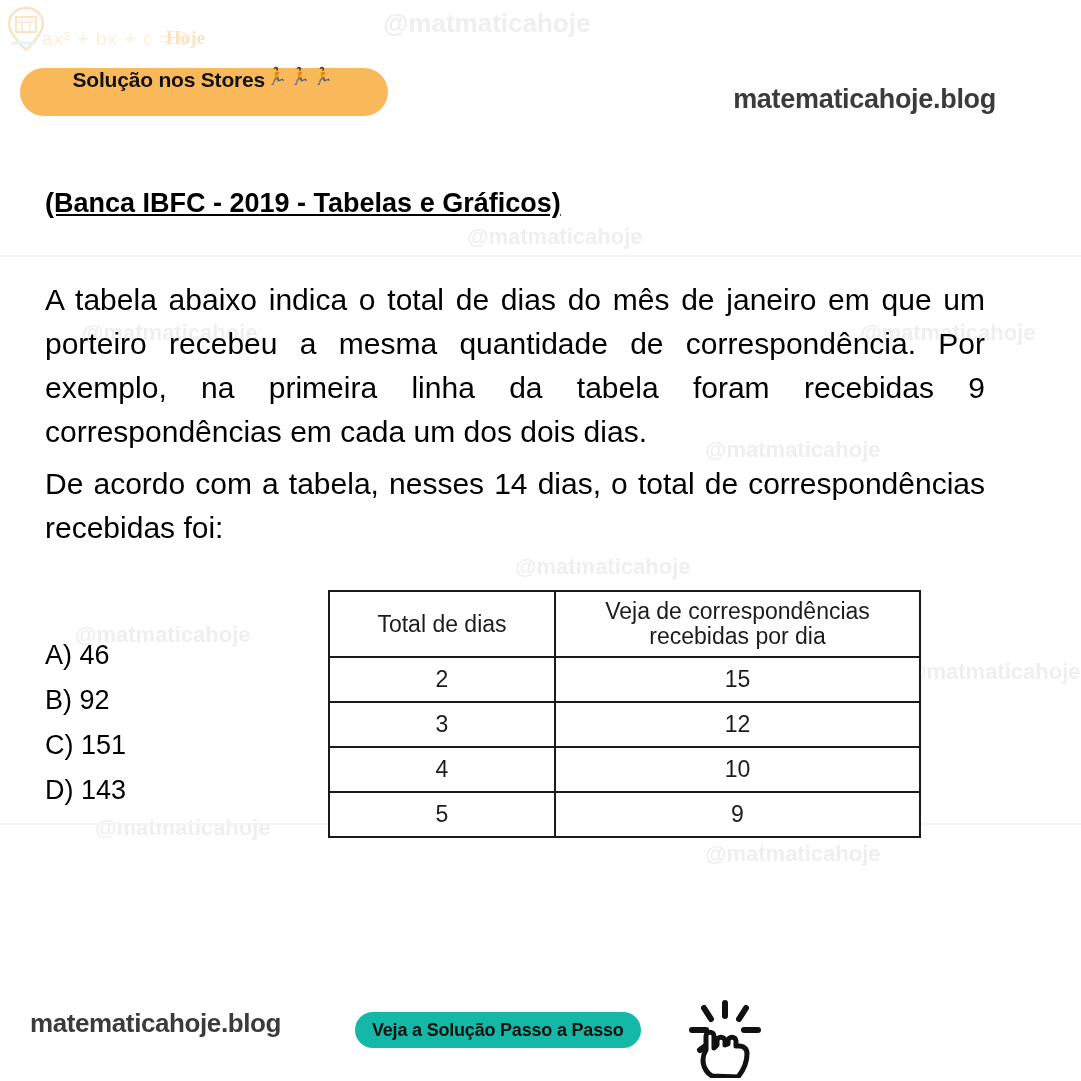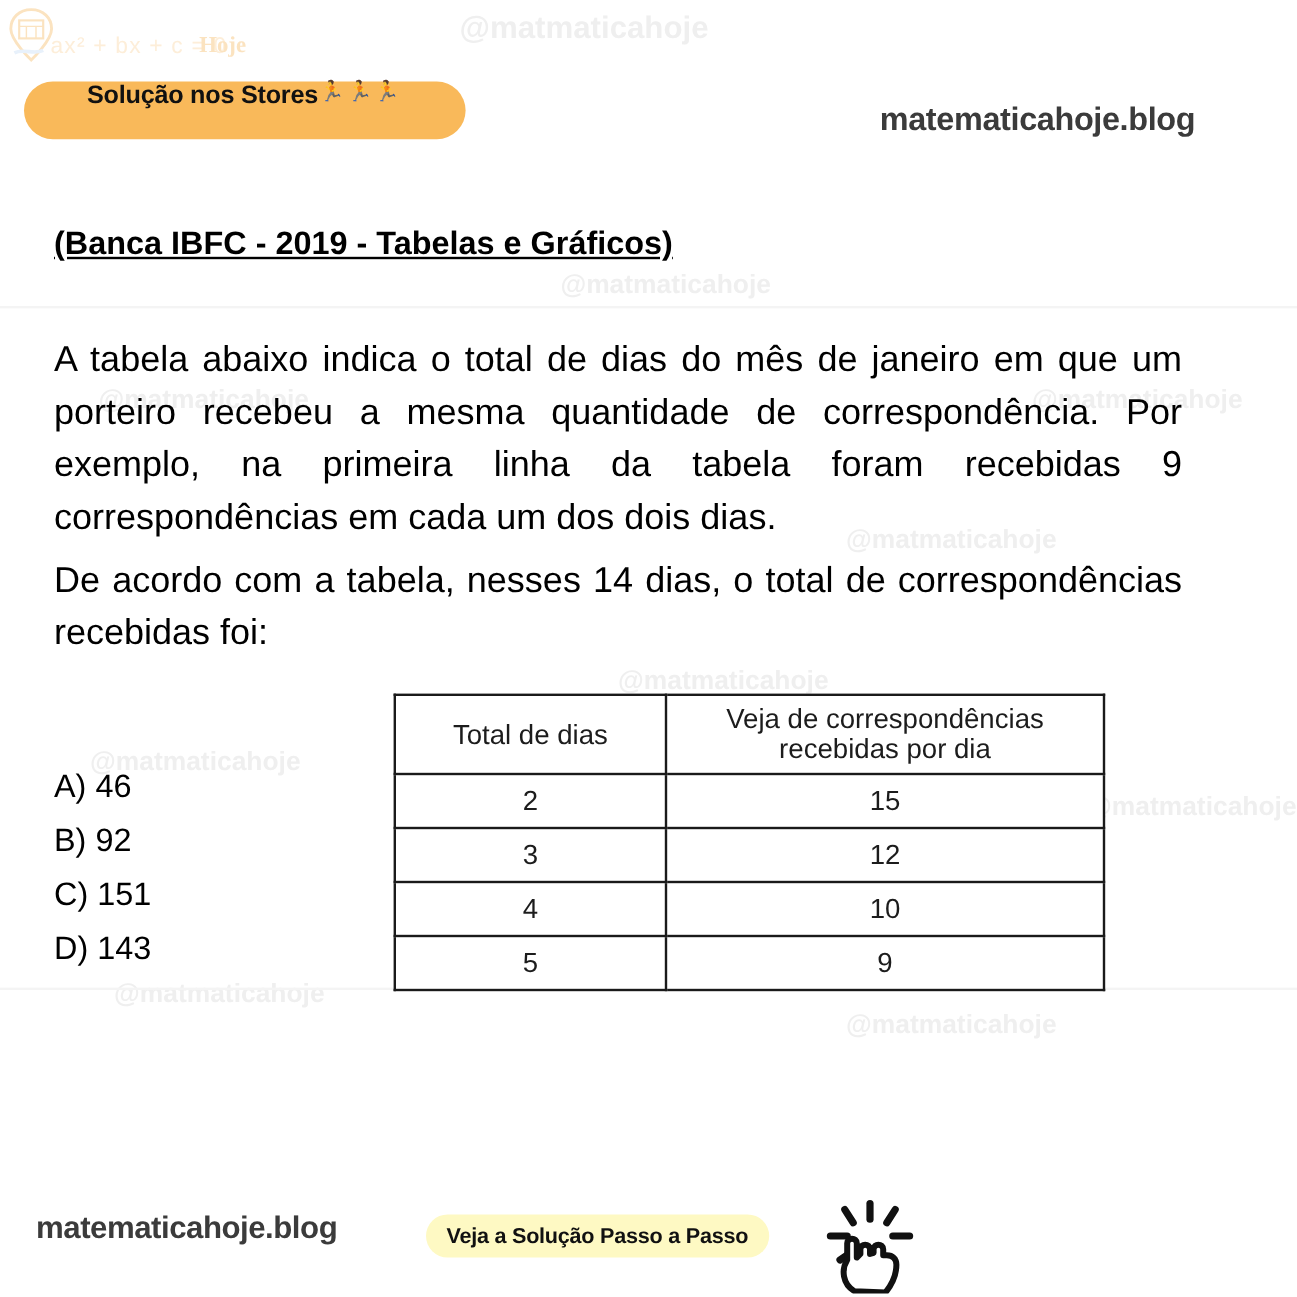--- a/index.html
+++ b/index.html
@@ -163,21 +163,21 @@
     font-size: 27px;
     line-height: 45px;
     color: #000;
     white-space: nowrap;
   }
 
   
   .data-table {
     position: absolute;
     left: 328px;
-    top: 578px;
+    top: 590px;
     width: 593px;
     border-collapse: collapse;
     background: #fff;
     z-index: 3;
   }
   .data-table td, .data-table th {
     border: 2px solid #1a1a1a;
     text-align: center;
     color: #1c1c1c;
     font-family: "Liberation Sans", sans-serif;
@@ -206,21 +206,21 @@
     color: #3b3b3b;
     letter-spacing: -0.4px;
     z-index: 3;
   }
   .bottom-cta {
     position: absolute;
     left: 355px;
     top: 1012px;
     height: 36px;
     padding: 0 17px;
-    background: #fef9c3;
+    background: #14b8a6;
     border-radius: 18px;
     display: flex;
     align-items: center;
     z-index: 3;
   }
   .bottom-cta-label {
     font-size: 18px;
     font-weight: bold;
     color: #111;
     letter-spacing: -0.2px;

